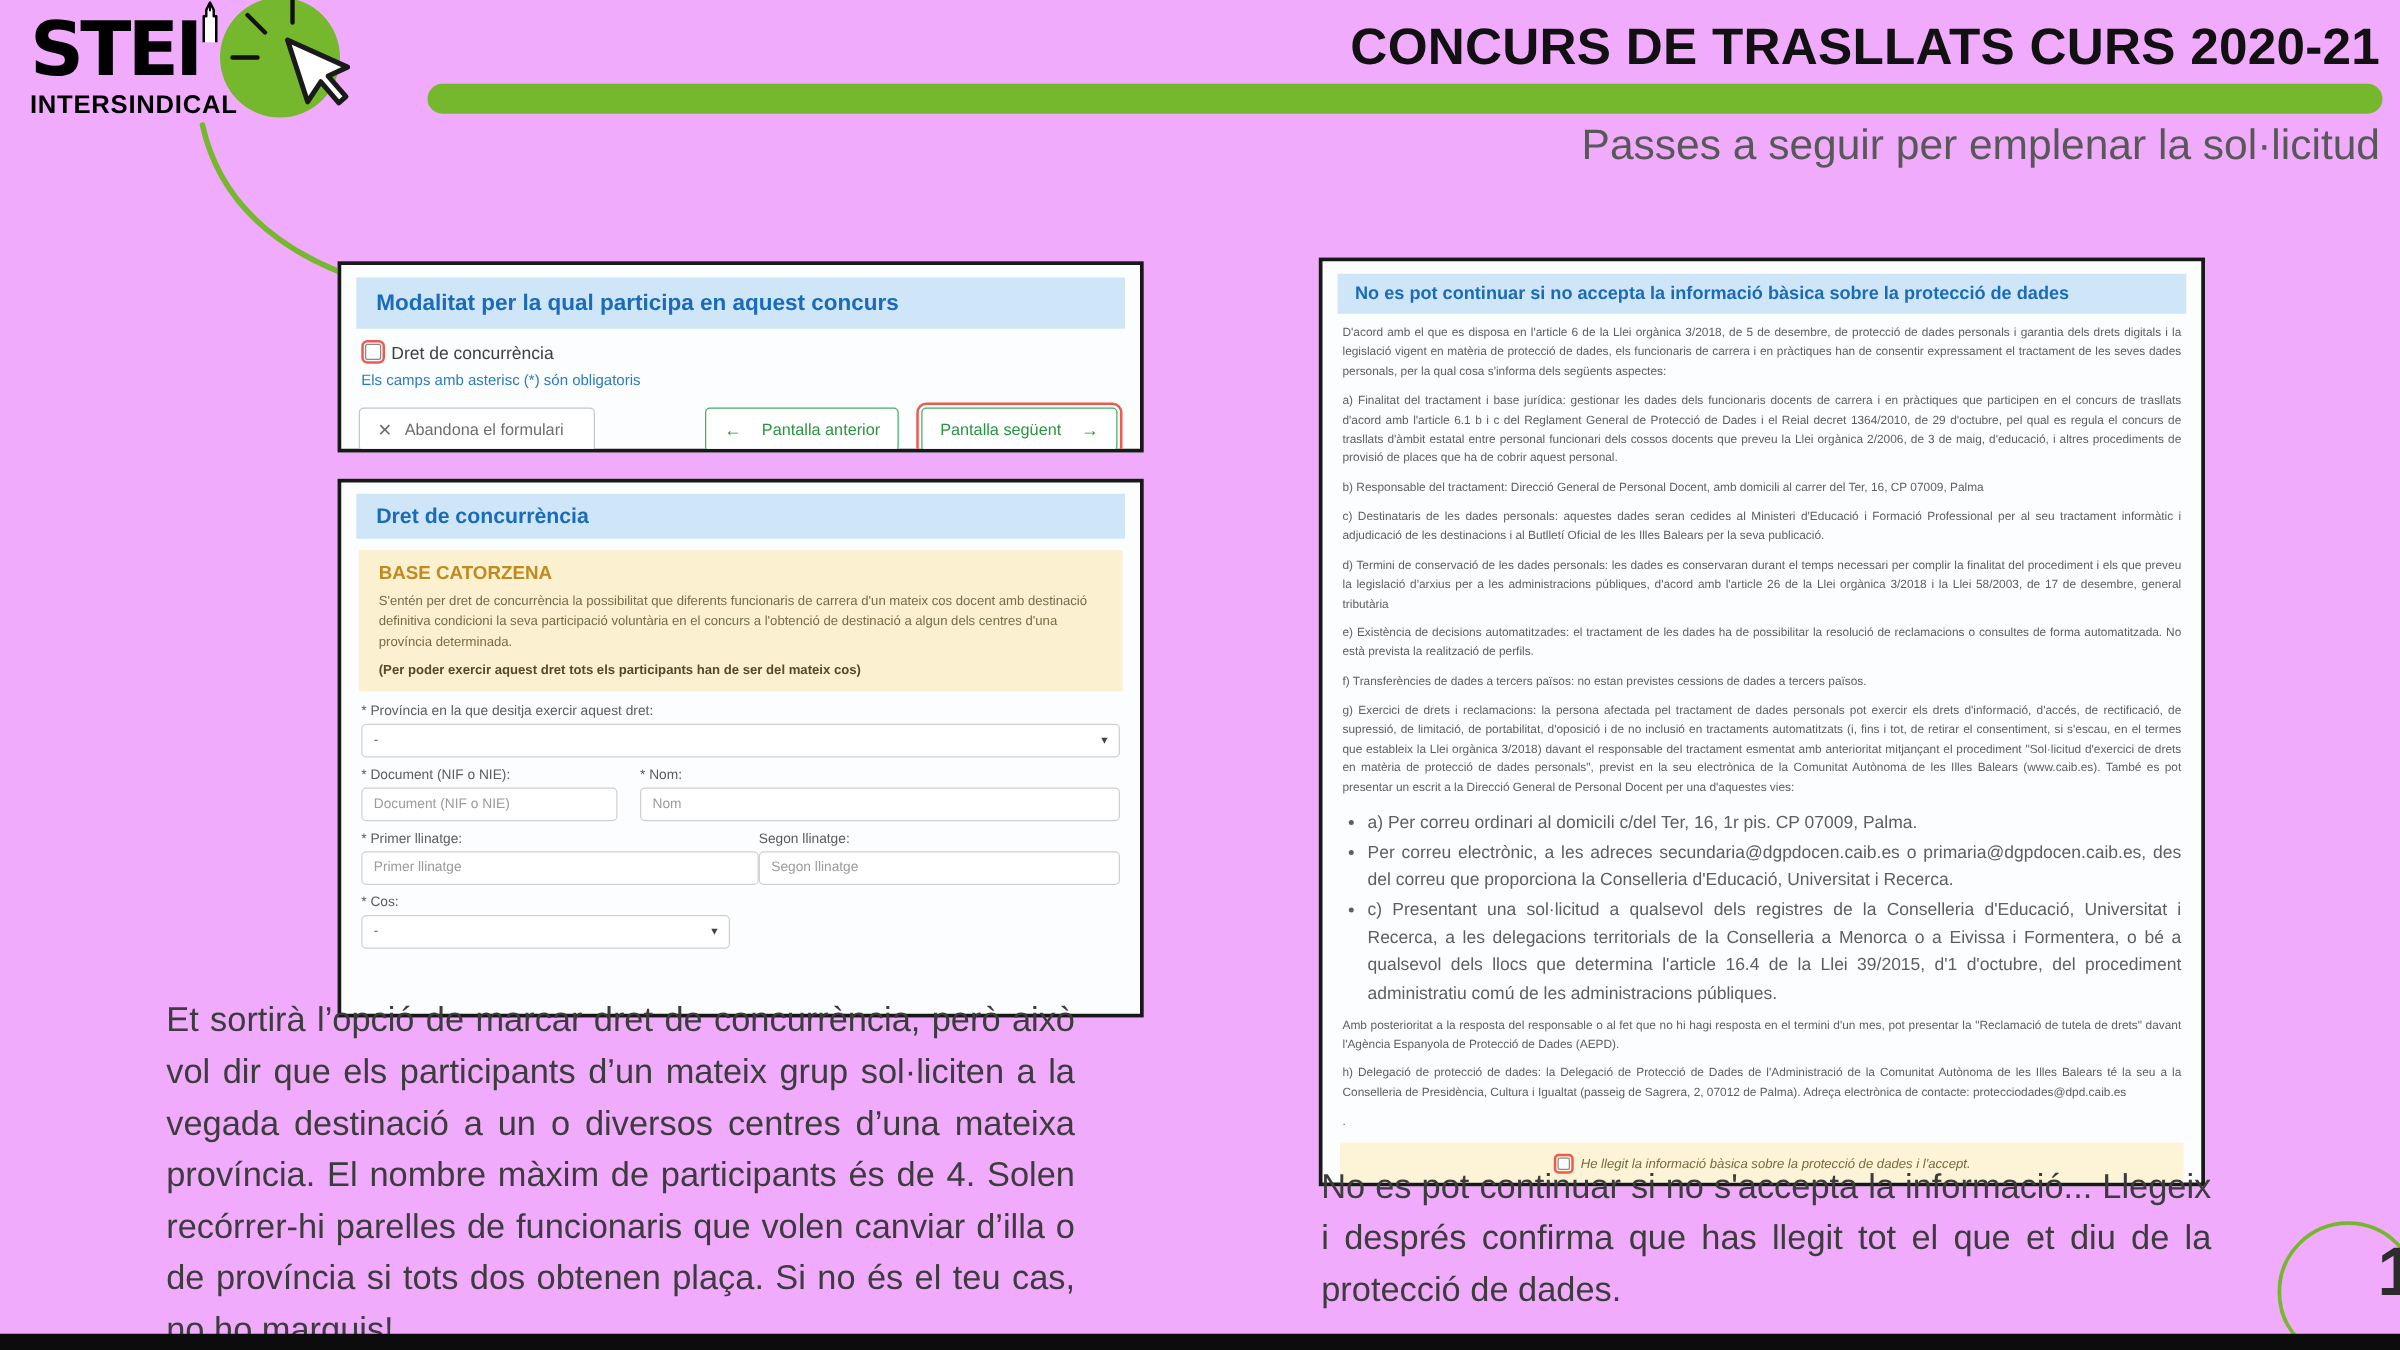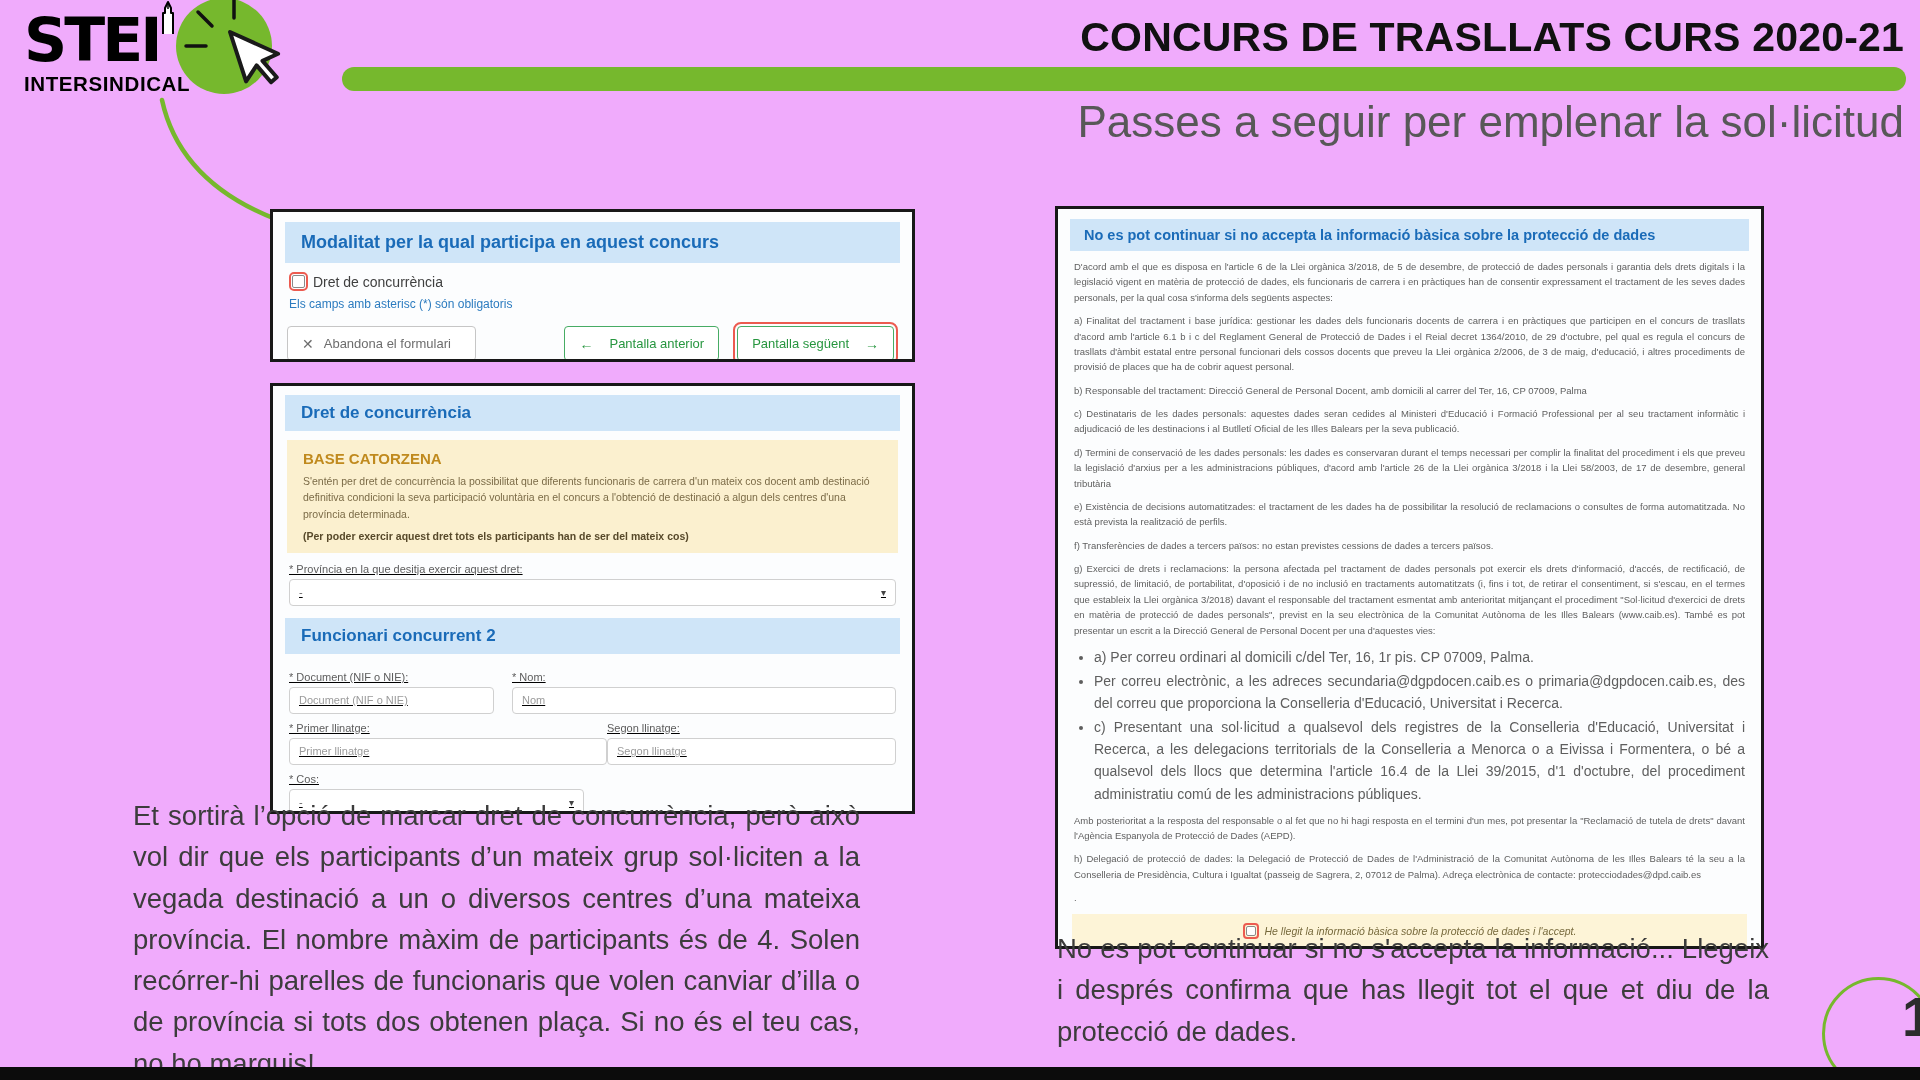--- a/index.html
+++ b/index.html
@@ -8,21 +8,21 @@
 
   
   .green-arc { position:absolute; left:120px; top:88px; width:280px; height:175px; pointer-events:none; }
   .logo { position:absolute; left:24px; top:12px; z-index:3; }
   .logo .stei { font-family:"DejaVu Sans", sans-serif; font-size:60px; font-weight:900; letter-spacing:-3px; color:#000; line-height:0.95; }
   .logo .tower { position:absolute; left:131px; top:-12px; }
   .logo .sub { font-size:20.5px; font-weight:700; letter-spacing:0.6px; color:#000; margin-top:3px; }
   .click-badge { position:absolute; left:168px; top:-10px; width:170px; height:170px; z-index:2; }
   .page-title { position:absolute; top:14px; right:16px; font-size:41px; font-weight:700; color:#111; letter-spacing:0.2px; }
   .green-bar { position:absolute; left:342px; right:14px; top:67px; height:24px; background:#76b82d; border-radius:13px; }
-  .page-subtitle { position:absolute; top:97px; right:16px; font-size:44px; font-weight:400; color:#585858; }
+  .page-subtitle { position:absolute; top:97px; right:16px; font-size:34px; font-weight:400; color:#585858; }
 
   
   .shot { position:absolute; background:#fcfdfe; border:3px solid #181818; overflow:hidden;margin-top:36px; }
   .shot1 { left:270px; top:173px; width:645px; height:153px; }
   .shot2 { left:270px; top:347px; width:645px; height:431px; }
   .shot3 { left:1055px; top:170px; width:709px; height:743px; }
 
   .sec-h { background:#cfe5f8; color:#1a6bb8; font-weight:700; }
   .shot1 .sec-h { margin:10px 12px 9px; padding:10px 16px; font-size:18px; }
   .shot2 .sec-h { margin:9px 12px; padding:8px 16px; font-size:17px; }
@@ -41,21 +41,21 @@
   .btn-green { border:1px solid #47ac64; color:#27963f; min-width:152px; gap:16px; }
   .right-group { margin-left:auto; display:flex; align-items:center; gap:14px; }
   .ring-next { display:inline-flex; border:2px solid #ec5b50; border-radius:8px; padding:2px; }
   .arrow { font-size:14px; line-height:1; }
 
   
   .base-panel { margin:2px 14px 10px; background:#fbf0cf; padding:10px 16px 11px; }
   .base-title { color:#c08a1e; font-weight:700; font-size:15px; margin-bottom:6px; }
   .base-text { font-size:10.5px; color:#7b6b47; line-height:1.55; margin-bottom:8px; }
   .base-note { font-size:10.5px; font-weight:700; color:#57492a; }
-  .fields { margin:0 16px;text-decoration:underline; }
+  .fields { margin:0 16px; }
   .fld-label { font-size:11px; color:#5c5c5c; margin:8px 0 4px; }
   .control { border:1px solid #d0d0d0; border-radius:4px; height:27px; background:#fff; font-size:11px; color:#666; display:flex; align-items:center; padding:0 9px; font-family:"Liberation Sans", sans-serif; }
   input.control { display:block; width:100%; }
   input.control::placeholder { color:#9b9b9b; }
   .select { justify-content:space-between; }
   .chev { color:#444; font-size:10px; }
   .frow { display:flex; }
   .c1a { width:205px; }
   .c2a { flex:1; margin-left:18px; }
   .c1b { width:318px; }
@@ -152,21 +152,20 @@
       <div class="base-text">S'entén per dret de concurrència la possibilitat que diferents funcionaris de carrera d'un mateix cos docent amb destinació definitiva condicioni la seva participació voluntària en el concurs a l'obtenció de destinació a algun dels centres d'una província determinada.</div>
       <div class="base-note">(Per poder exercir aquest dret tots els participants han de ser del mateix cos)</div>
     </div>
     <div class="fields">
       <div class="fld-label">* Província en la que desitja exercir aquest dret:</div>
       <div class="control select">
         <span>-</span>
         <span class="chev">▾</span>
       </div>
     </div>
-    <div class="sec-h" style="margin-top:12px;">Funcionari concurrent 2</div>
     <div class="fields">
       <div class="frow">
         <div class="c1a">
           <div class="fld-label">* Document (NIF o NIE):</div>
           <input class="control w190" type="text" placeholder="Document (NIF o NIE)" style="">
         </div>
         <div class="c2a">
           <div class="fld-label">* Nom:</div>
           <input class="control" type="text" placeholder="Nom" style="">
         </div>

